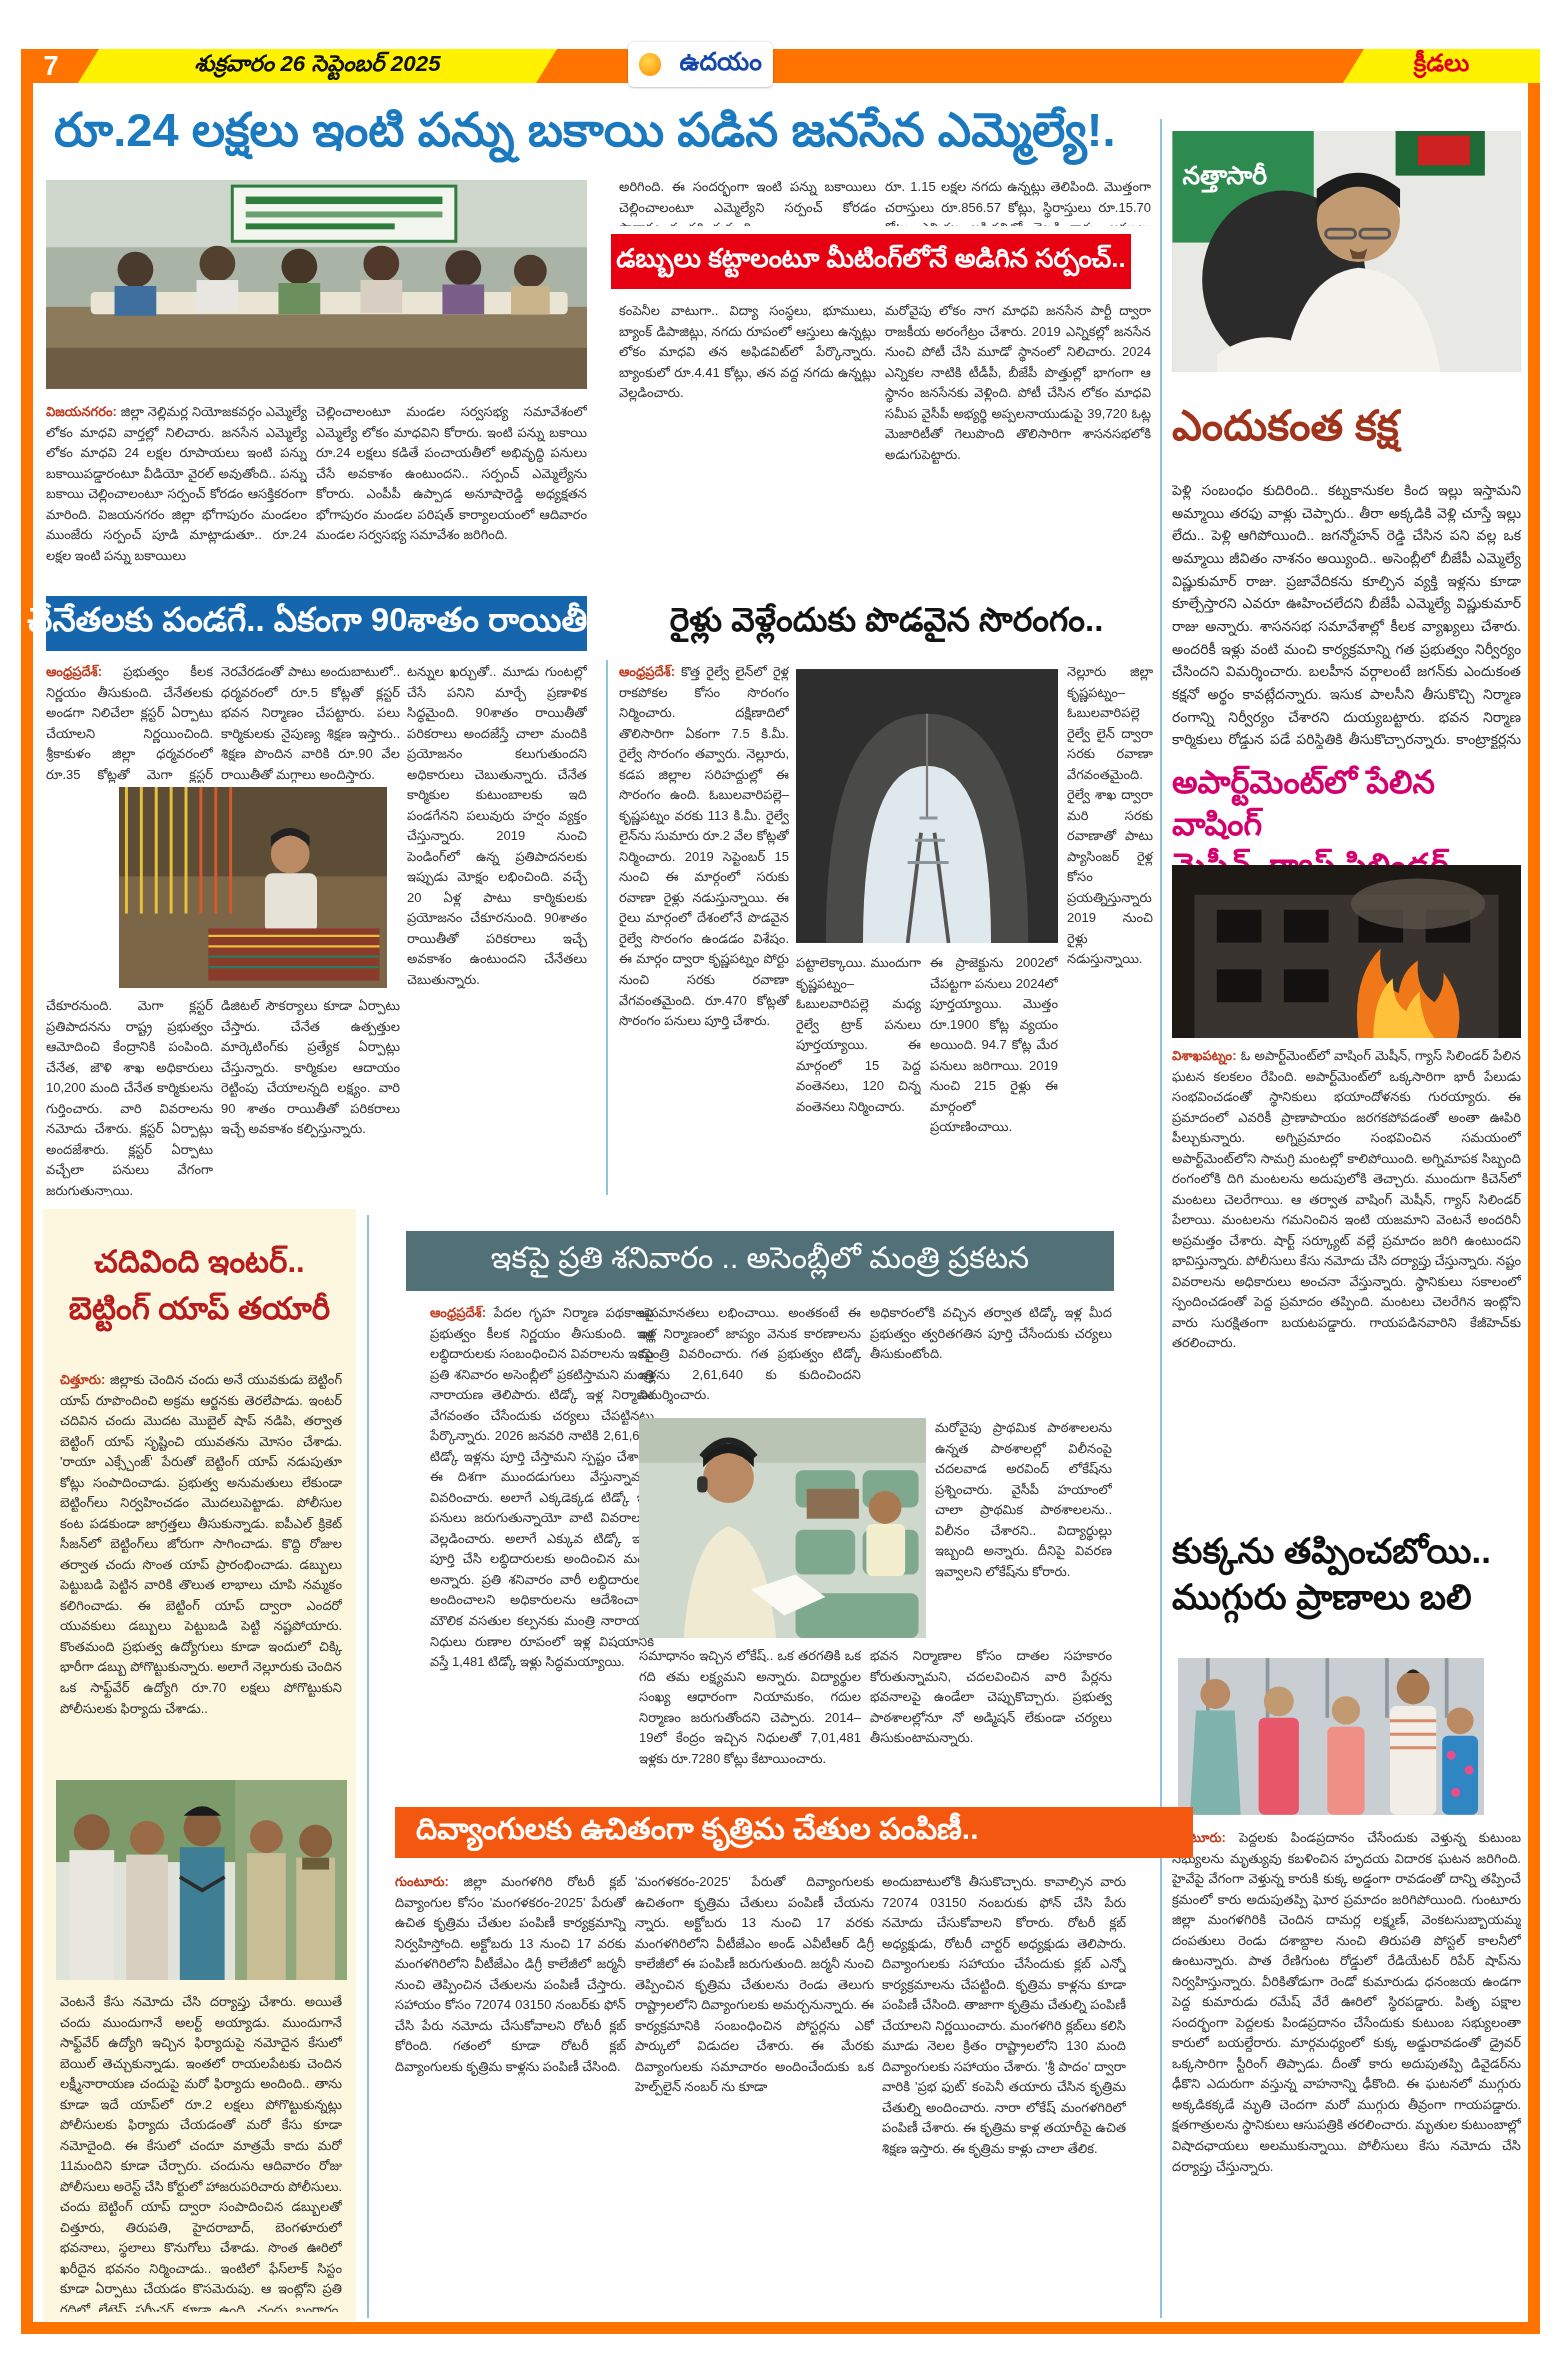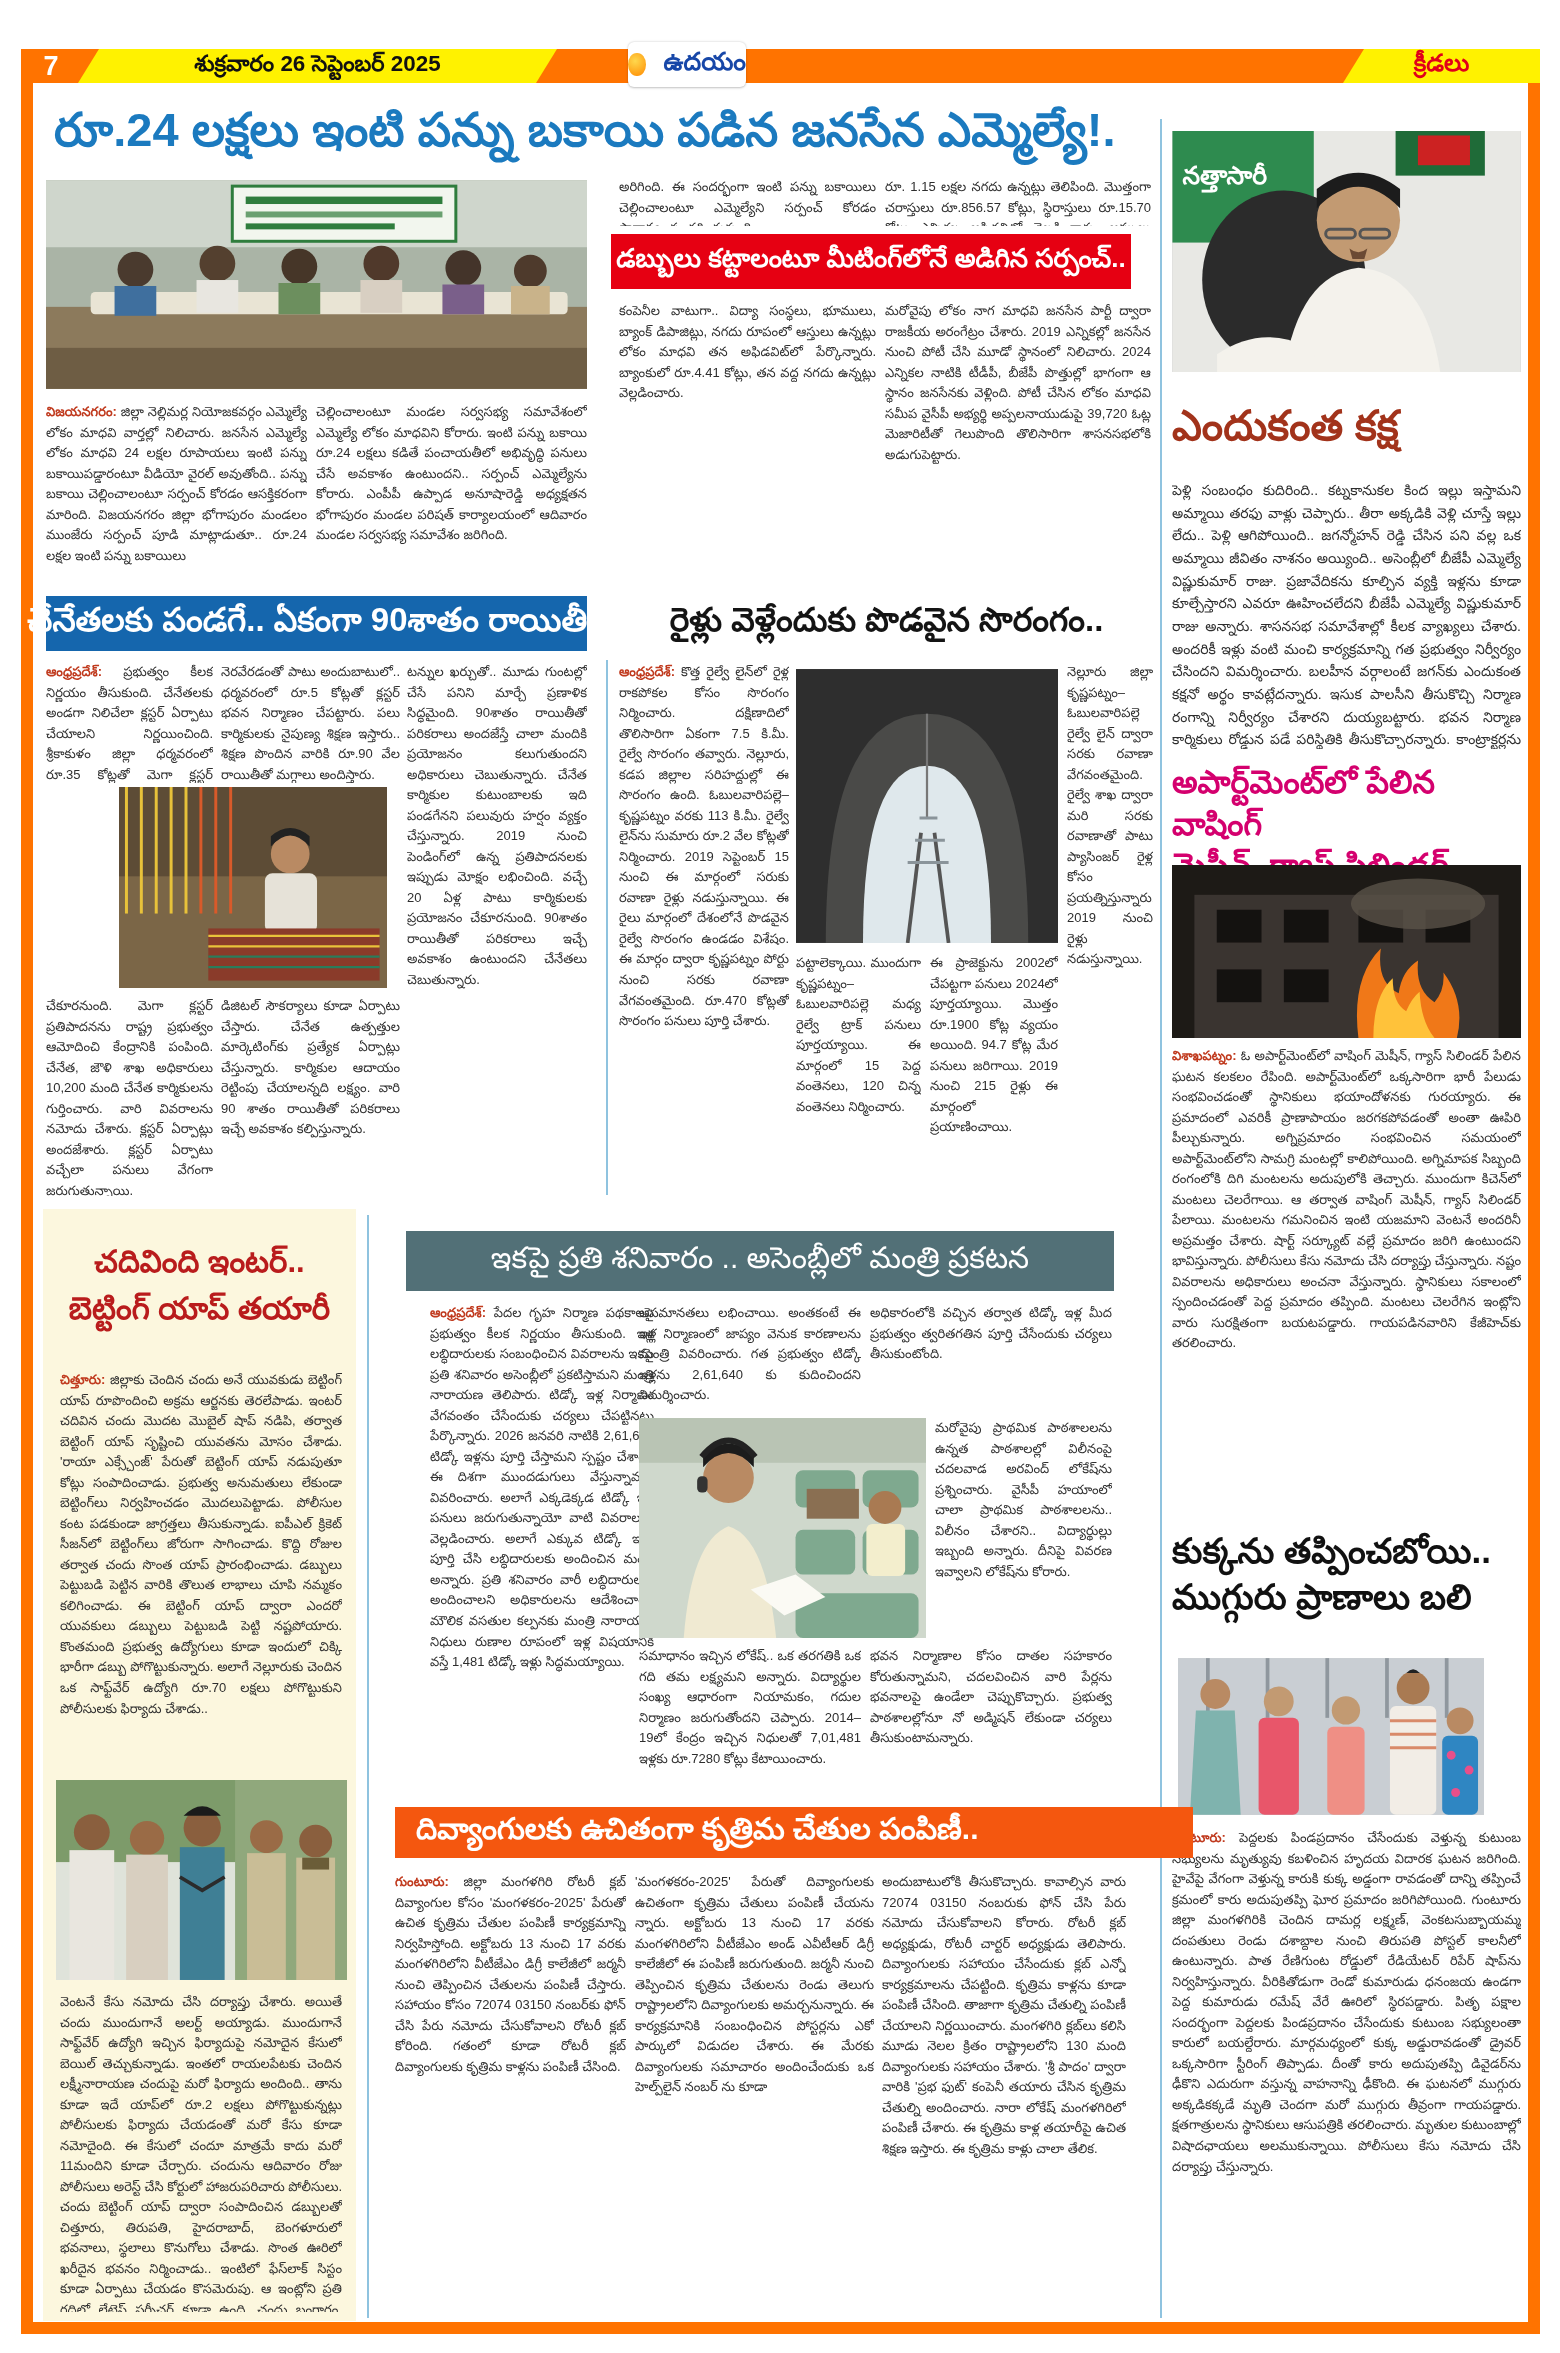--- a/index.html
+++ b/index.html
@@ -41,23 +41,23 @@
   .vline{background:#8fc3df;width:2.2px;}
   .ph{overflow:hidden;background:#d8d8d8;}
   .ph svg{display:block;}
 </style>
 </head>
 <body>
 
 <div class="abs hdr" style="left:21px;top:49px;width:1519px;height:34px;"></div>
 <div class="abs pageno" style="left:27px;top:49px;width:48px;height:34px;">7</div>
 <div class="abs hdr-yellow" style="left:78px;top:49px;width:479px;height:34px;">
-  <span style="font-size:22.4px;color:#111;">శుక్రవారం 26 సెప్టెంబర్ 2025</span>
-</div>
-<div class="abs logo-chip" style="left:628px;top:42px;width:118px;height:45px;gap:18px;">
+  <span style="font-size:22.4px;color:#111;font-style:italic;">శుక్రవారం 26 సెప్టెంబర్ 2025</span>
+</div>
+<div class="abs logo-chip" style="left:628px;top:42px;width:145px;height:45px;gap:18px;">
   <span class="logo-sun"></span>
   <span class="logo-text">ఉదయం</span>
 </div>
 <div class="abs hdr-yellow-r" style="left:1343px;top:49px;width:197px;height:34px;">
   <span style="font-size:24px;color:#e1001a;">క్రీడలు</span>
 </div>
 <div class="abs frame" style="left:21px;top:83px;width:12px;height:2239px;"></div>
 <div class="abs frame" style="left:1528px;top:83px;width:12px;height:2239px;"></div>
 <div class="abs frame" style="left:21px;top:2322px;width:1519px;height:12px;"></div>
 

